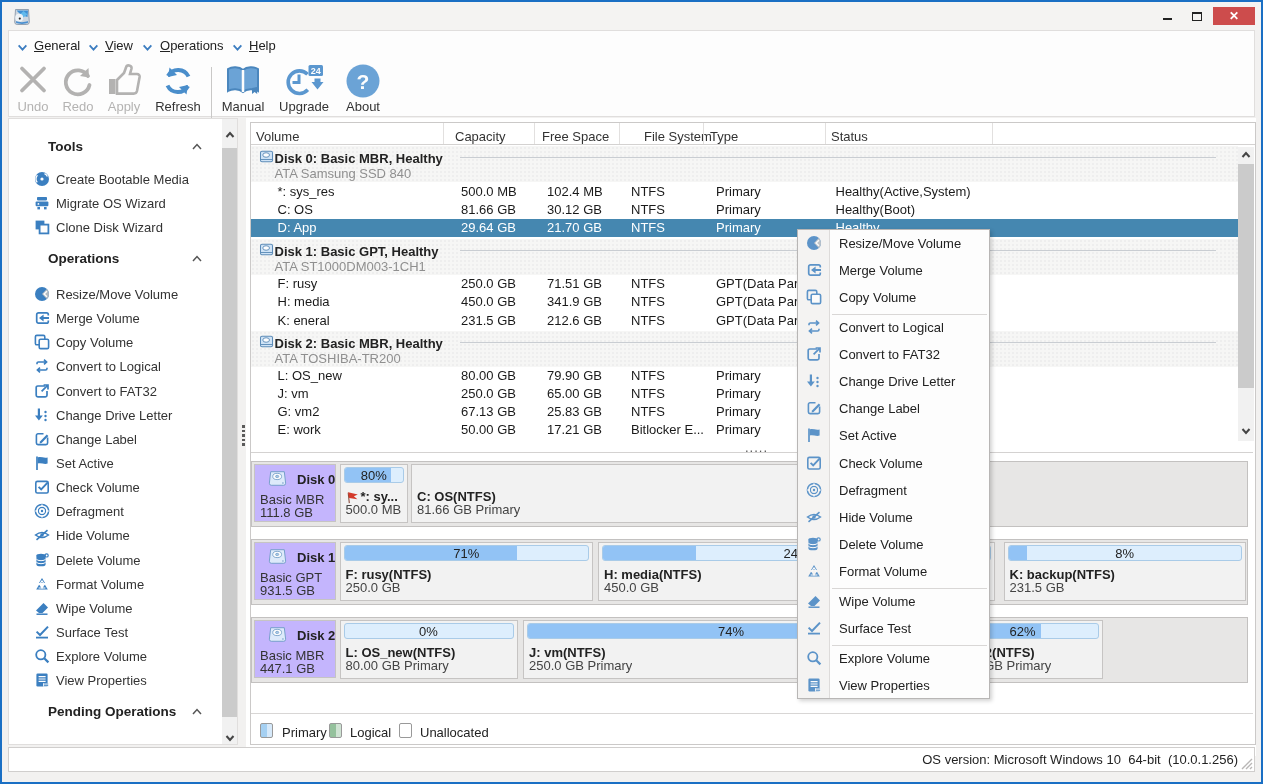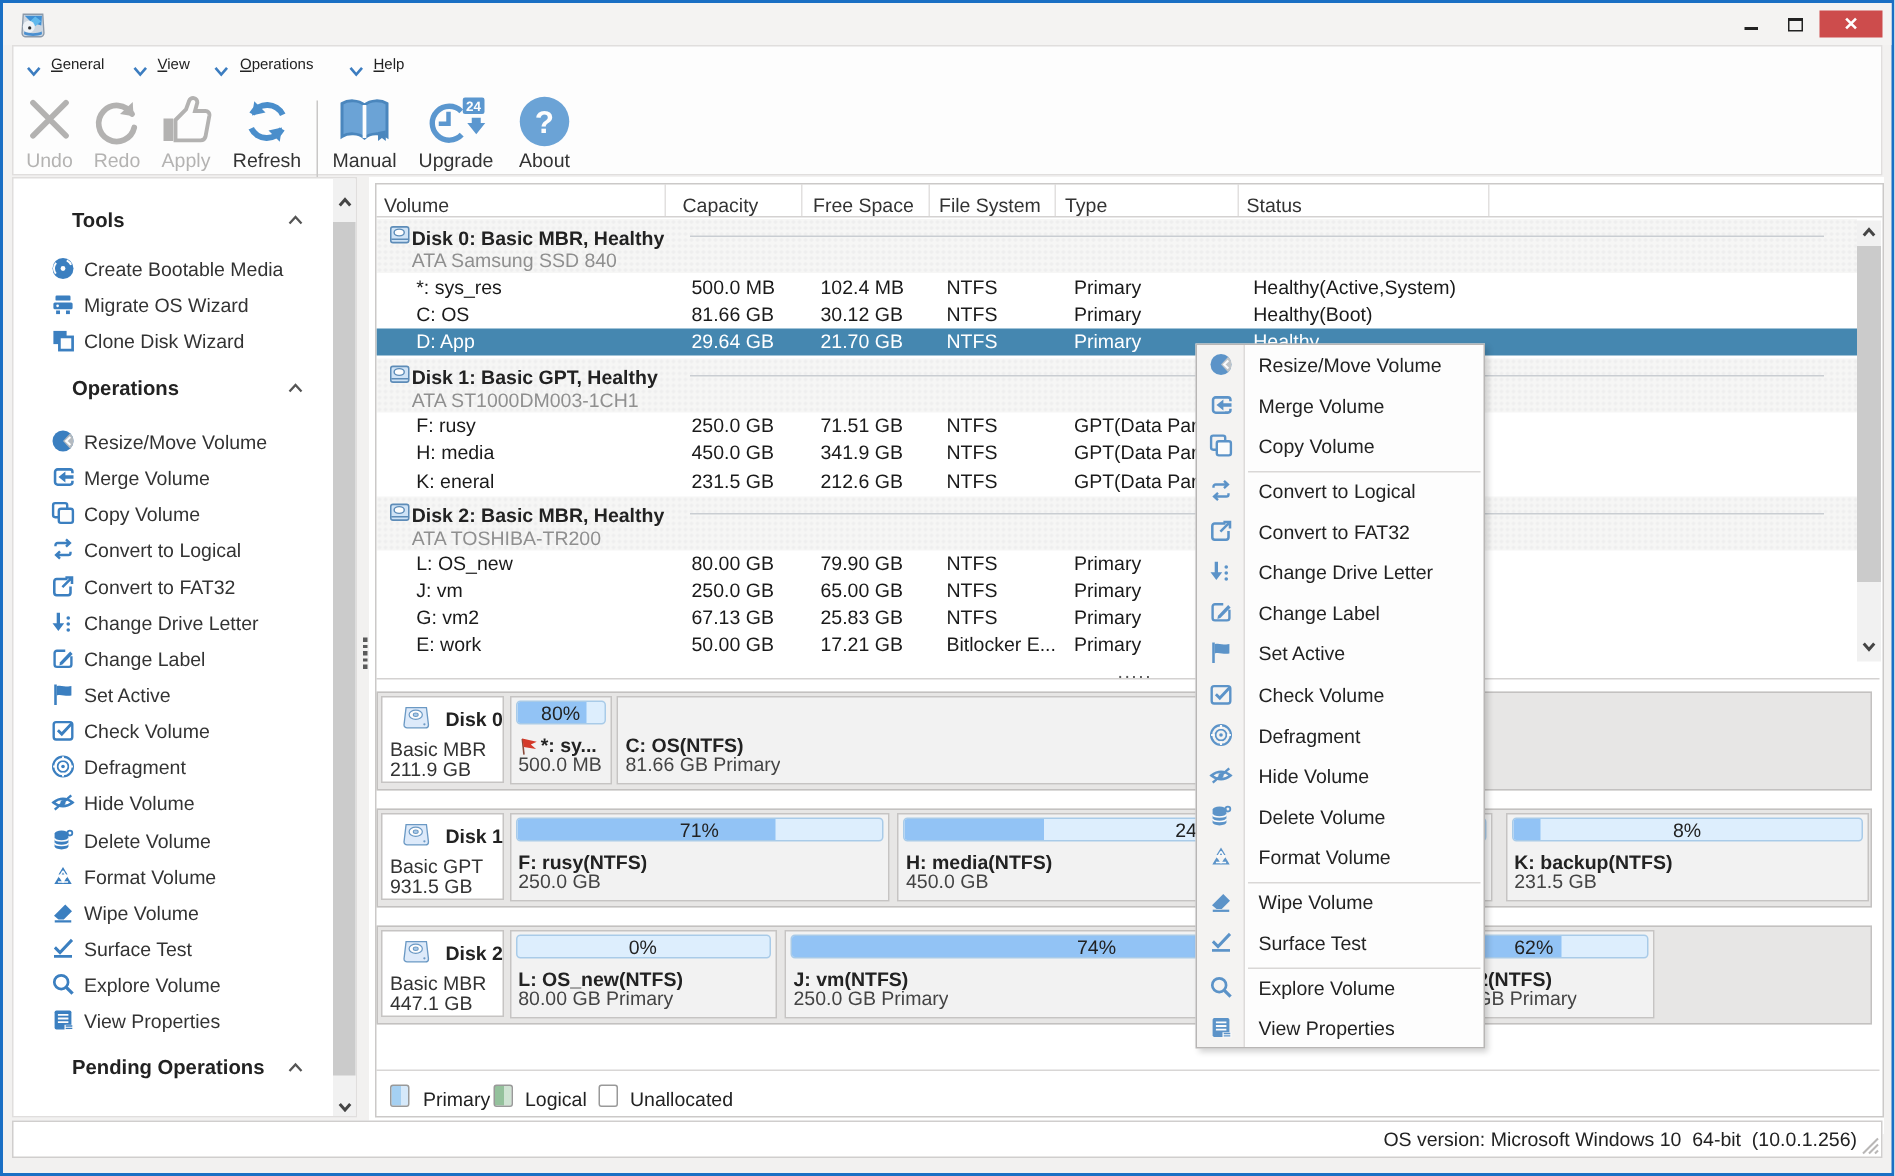--- a/index.html
+++ b/index.html
@@ -8,21 +8,21 @@
 .abs { position:absolute; }
 #win { position:absolute; inset:0; border:2px solid #1a6fc4; background:#f2f1f0; }
 
 #title { position:absolute; left:2px; top:2px; right:2px; height:28px; background:#f4f3f2; }
 #title .txt { position:absolute; left:34px; top:7px; font-size:13.5px; letter-spacing:0.25px; color:#111; }
 #btn-min { position:absolute; left:1163px; top:18px; width:9px; height:2px; background:#222; }
 #btn-max { position:absolute; left:1192px; top:12px; width:10px; height:9px; border:1px solid #222; border-top-width:2.5px; }
 #btn-close { position:absolute; left:1213px; top:7px; width:42px; height:18px; background:#cd4c4c; color:#fff; text-align:center; font-size:12px; font-weight:bold; line-height:18px; }
 
 #menubox { position:absolute; left:8px; top:30px; width:1247px; height:87px; background:#fdfdfd; border:1px solid #e0dedd; }
-.menuitem { position:absolute; top:7px; height:18px; color:#222; font-size:10px; }
+.menuitem { position:absolute; top:7px; height:18px; color:#222; font-size:13px; }
 .menuitem u { text-decoration:underline; }
 .mchev { position:absolute; top:11px; width:11px; height:11px; }
 .tbtn { position:absolute; top:33px; text-align:center; color:#333; font-size:13px; }
 .tbtn.dis { color:#b4b3b2; }
 .tbtn svg { display:block; margin:0 auto 1px auto; }
 .tbtn .lbl { display:block; }
 #tsep { position:absolute; left:202px; top:36px; width:1px; height:56px; background:#c9c8c7; }
 
 #sidebar { position:absolute; left:8px; top:118px; width:230px; height:627px; background:#fff; border:1px solid #e0dedd; overflow:hidden; }
 .shead { position:absolute; left:39px; font-weight:bold; font-size:13.5px; color:#222; }
@@ -46,21 +46,21 @@
 .drow { position:absolute; left:4px; width:987px; height:18px; line-height:18px; color:#1a1a1a; }
 .drow.sel { background:#4587b0; color:#fff; }
 .dc { position:absolute; top:0;text-align:right; }
 
 #tscroll { position:absolute; left:991px; top:28px; width:16px; height:294px; background:#f1f1f1; }
 #tscroll .thumb { position:absolute; left:0; top:17px; width:16px; height:224px; background:#cbcbcb; }
 .sarrow { position:absolute; width:16px; height:16px; }
 #tbottom { position:absolute; left:4px; top:333px; width:1002px; height:1px; background:#d4d2d1; }
 
 .diskrow { position:absolute; left:4px; width:997px; height:66px; background:#e7e6e5; border:1px solid #c3c1c0; }
-.dlabel { position:absolute; left:2px; top:2px; width:82px; height:58px; background:#ffffff; border:1px solid #c6c4c3; }
+.dlabel { position:absolute; left:2px; top:2px; width:82px; height:58px; background:#c4b5fd; border:1px solid #c6c4c3; }
 .dlabel .nm { position:absolute; left:42px; top:7px; font-weight:bold; color:#222; white-space:nowrap; }
 .dlabel .t1 { position:absolute; left:5px; top:27px; color:#333; white-space:nowrap; }
 .dlabel .t2 { position:absolute; left:5px; top:40px; color:#333; white-space:nowrap; }
 .pbox { position:absolute; top:2px; height:59px; background:#f2f2f2; border:1px solid #c6c4c3; }
 .pbox.selp { background:#fbe9b3; border:2px solid #d8a33c; top:4px; height:60px; }
 .pbar { position:absolute; left:3px; right:3px; top:2px; height:16px; background:#ddeefd; border:1px solid #a9cbe8; border-radius:3px; overflow:hidden; }
 .pbar .fill { position:absolute; left:0; top:0; bottom:0; background:#92c3f5; }
 .pbar .pct { position:absolute; width:100%; text-align:center; top:0px; color:#222; }
 .pbox .n1 { position:absolute; left:5px; top:24px; font-weight:bold; color:#222; white-space:nowrap; overflow:hidden; }
 .pbox .n2 { position:absolute; left:5px; top:37px; color:#444; white-space:nowrap; overflow:hidden; }
@@ -374,21 +374,21 @@
       <div class="thumb"></div>
     </div>
 </div>
 
 <div id="main">
   <div id="frame"></div>
   <div id="thead">
       <span class="hcell" style="left:5px">Volume</span>
 <span class="hcell" style="left:204px">Capacity</span>
 <span class="hcell" style="left:291px">Free Space</span>
-<span class="hcell" style="left:375px">File System</span>
+<span class="hcell" style="left:393px">File System</span>
 <span class="hcell" style="left:459px">Type</span>
 <span class="hcell" style="left:580px">Status</span>
 <span class="hsep" style="left:192px"></span>
 <span class="hsep" style="left:283px"></span>
 <span class="hsep" style="left:368px"></span>
 <span class="hsep" style="left:452px"></span>
 <span class="hsep" style="left:574px"></span>
 <span class="hsep" style="left:741px"></span>
     </div>
   <div id="tablebody">
@@ -508,21 +508,21 @@
       <div class="thumb"></div>
     </div>
   <div id="disks">
       <div class="diskrow" style="top:342px">
         <div class="dlabel">
           <svg width="19" height="19" style="position:absolute;left:13px;top:4px">
             <use href="#i-disk"></use>
           </svg>
           <span class="nm">Disk 0</span>
           <span class="t1">Basic MBR</span>
-          <span class="t2">211.9 GB</span>
+          <span class="t2">111.8 GB</span>
         </div>
         <div class="pbox" style="left:87.5px;width:68.5px">
           <div class="pbar">
             <div class="fill" style="width:80%"></div>
             <span class="pct">80%</span>
           </div>
           <span class="n1" style="left:5px"><svg width="14" height="14" style="position:absolute;left:0px;top:1px">
               <use href="#i-flagred"></use>
             </svg><span style="margin-left:15px">*: sy...</span></span>
           <span class="n2">500.0 MB</span>

